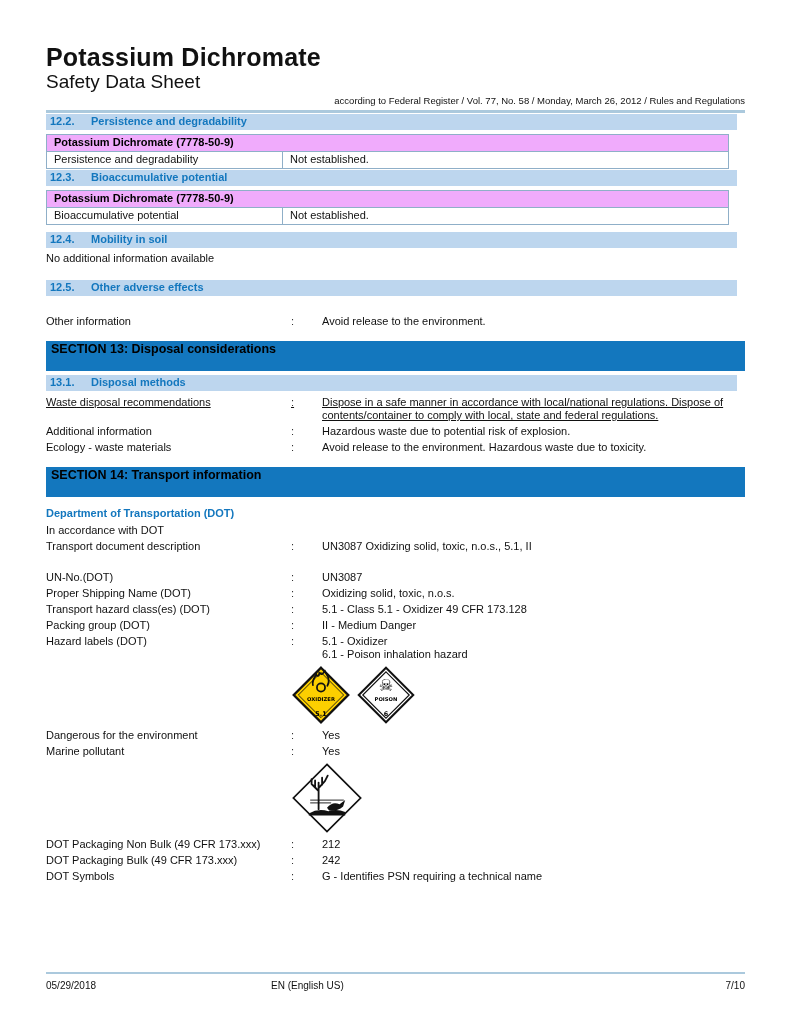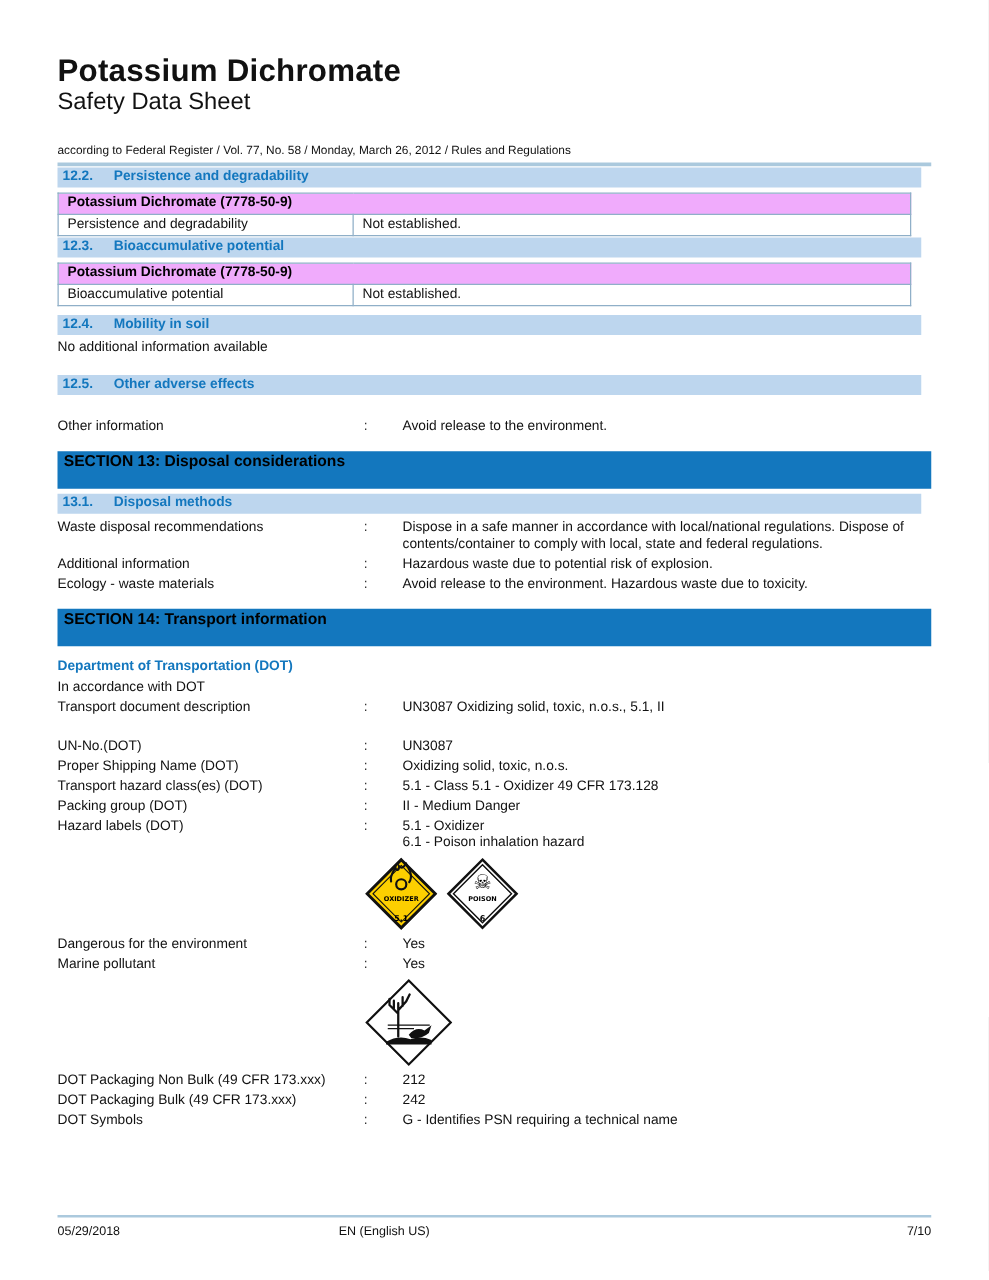--- a/index.html
+++ b/index.html
@@ -6,21 +6,21 @@
   .page {
     position:relative; width:791px; height:1024px; background:#ffffff;
     margin:0 auto; overflow:hidden;
     font-family:"Liberation Sans","DejaVu Sans",sans-serif;
     font-size:11px; color:#111; line-height:13px;
   }
   .content { padding:46px 46px 0 46px; }
 
   .doc-title { font-size:25px; line-height:23px; font-weight:bold; letter-spacing:0.2px; }
   .doc-subtitle { font-size:19px; line-height:17px; margin-top:4px; }
-  .doc-meta { font-size:9.5px; margin-top:24px; }
+  .doc-meta { font-size:9.5px; margin-top:4px;text-align:right; }
   .top-rule { border-bottom:3px solid #abc9dd; margin-top:3px; }
 
   .subsection {
     display:flex; background:#bdd6ee; color:#1377be; font-weight:bold;
     padding:1px 4px 2px 4px; margin-top:1px; width:691px; box-sizing:border-box;
   }
   .ss-num { width:41px; flex:none; }
 
   .sds-table { border-collapse:collapse; width:683px; margin-top:4px; }
   .sds-table td { border:1px solid #8fafc8; padding:1px 7px 2px 7px; }
@@ -115,21 +115,21 @@
       <span class="kv-colon">:</span>
       <span class="kv-value">Avoid release to the environment.</span>
     </div>
 
     <div class="section-bar">SECTION 13: Disposal considerations</div>
     <div class="subsection" style="margin-top:4px;">
       <span class="ss-num">13.1.</span>
       <span>Disposal methods</span>
     </div>
 
-    <div class="kv" style="margin-top:5px;">
+    <div class="kv" style="margin-top:5px;text-decoration:underline;">
       <span class="kv-label">Waste disposal recommendations</span>
       <span class="kv-colon">:</span>
       <span class="kv-value">Dispose in a safe manner in accordance with local/national regulations. Dispose of contents/container to comply with local, state and federal regulations.</span>
     </div>
     <div class="kv">
       <span class="kv-label">Additional information</span>
       <span class="kv-colon">:</span>
       <span class="kv-value">Hazardous waste due to potential risk of explosion.</span>
     </div>
     <div class="kv">

